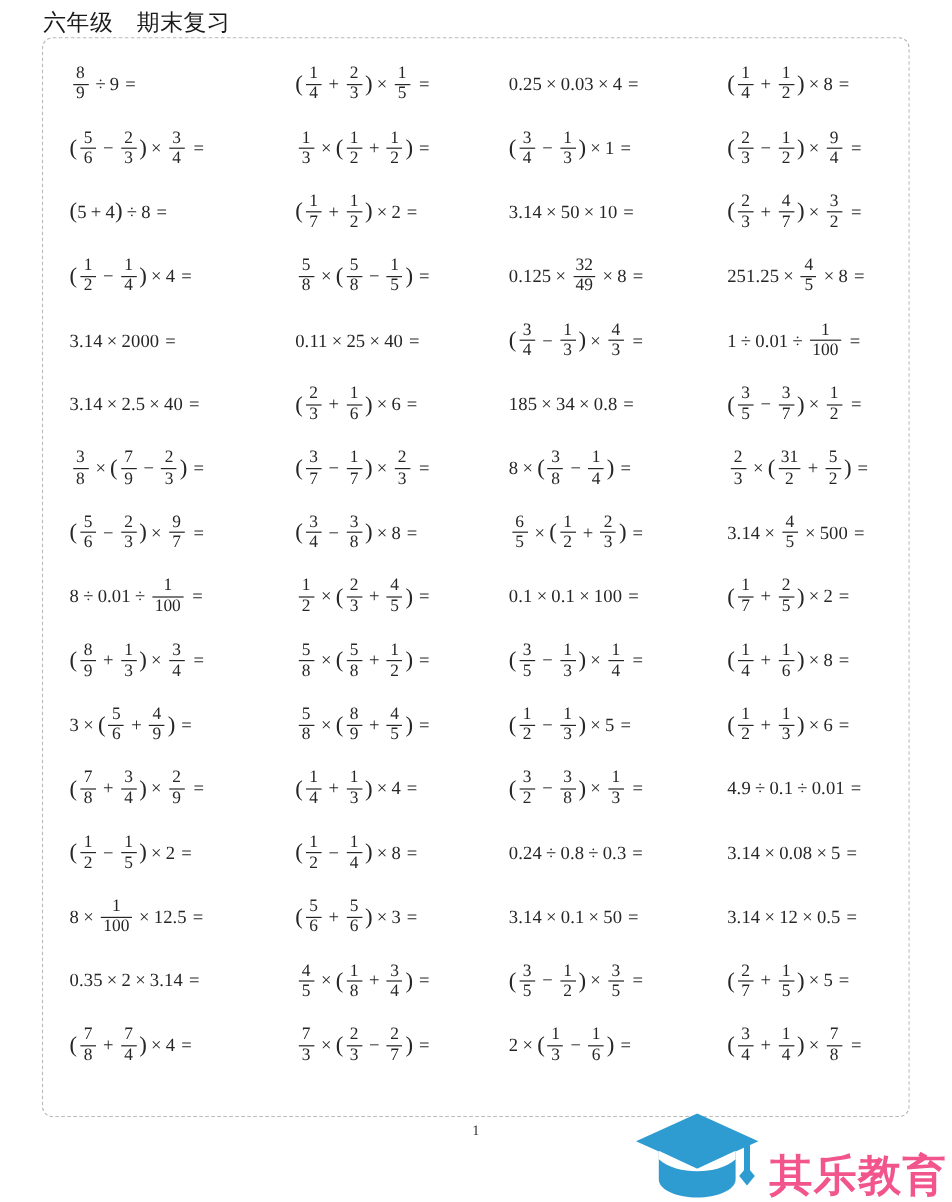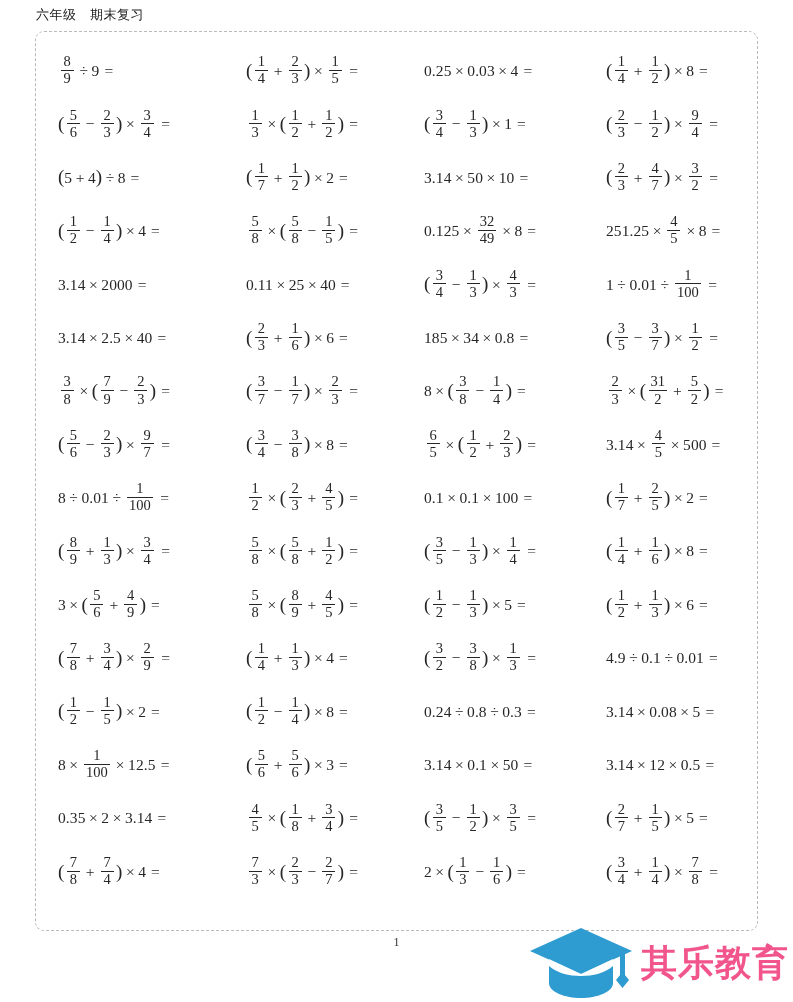--- a/index.html
+++ b/index.html
@@ -14,21 +14,21 @@
     position: relative;
     width: 793px; height: 1002px;
     background: #ffffff;
   }
 
   
   .worksheet-header {
     position: absolute;
     left: 36px; top: 6px;
     font-family: "DejaVu Sans", "Liberation Sans", sans-serif;
-    font-size: 13px;
+    font-size: 19px;
     color: #1a1a1a;
     letter-spacing: 0.5px;
     white-space: pre;
   }
 
   
   .problem-frame {
     position: absolute;
     left: 35px; top: 31px;
     width: 723px; height: 900px;
@@ -87,21 +87,21 @@
     left: 0; right: 0; top: 935px;
     text-align: center;
     font-size: 12px;
     color: #333333;
     font-family: "Liberation Serif", serif;
   }
   .brand-logo {
     position: absolute;
     right: 4px; bottom: 2px;
     display: flex;
-    align-items: center;
+    align-items: flex-end;
     gap: 6px;
   }
   .cap-icon { width: 108px; height: 74px; display: block; }
   .brand-text { display: flex; flex-direction: column; align-items: flex-start; }
   .brand-name {
     font-family: "DejaVu Sans", "Liberation Sans", sans-serif;
     font-weight: bold;
     font-size: 36px;
     line-height: 1.02;
     letter-spacing: 1px;

